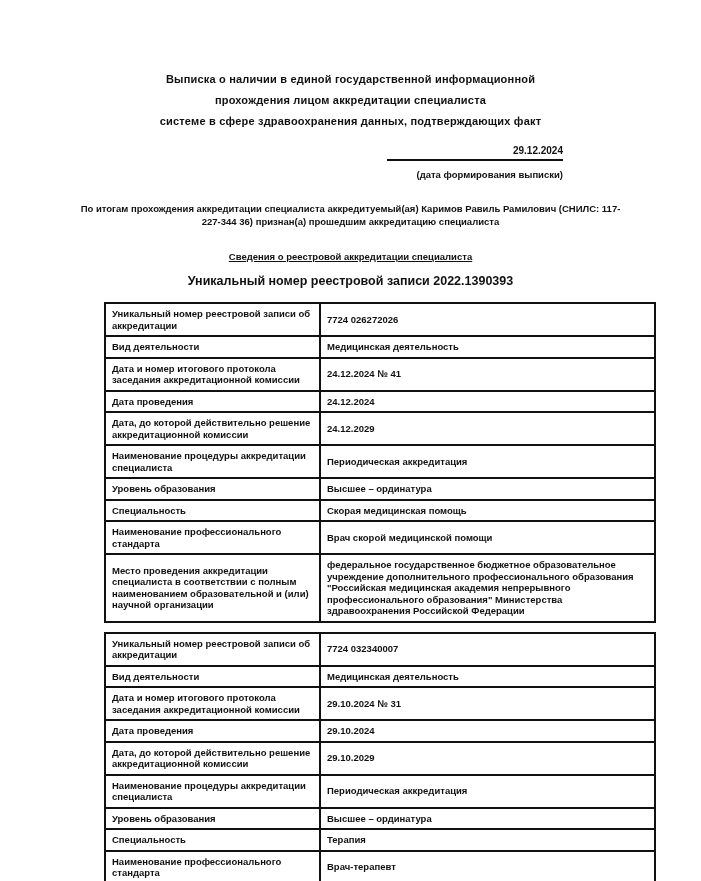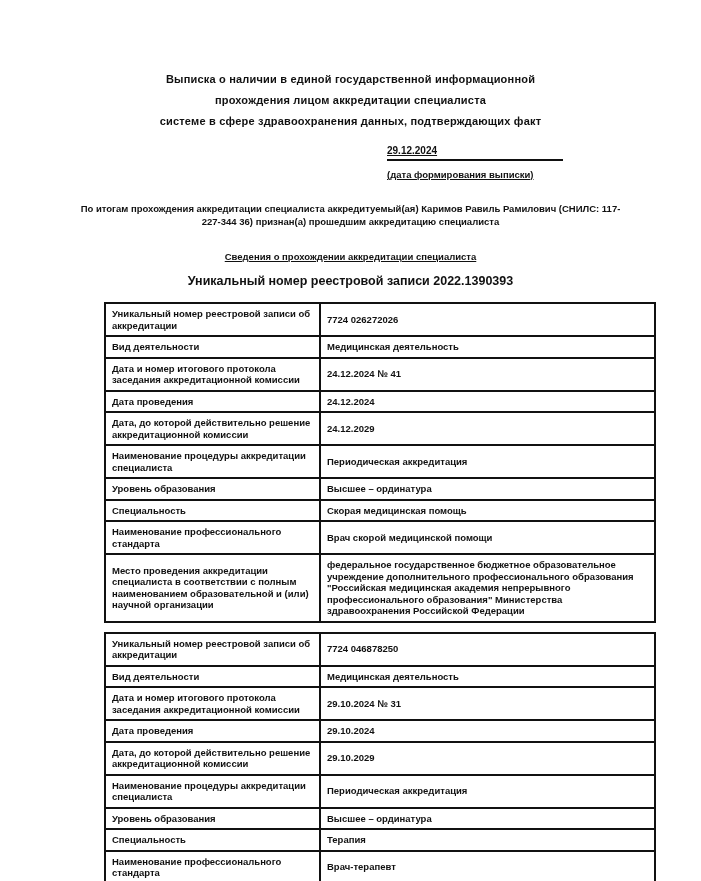--- a/index.html
+++ b/index.html
@@ -16,22 +16,21 @@
   .doc-title {
     text-align: center;
     font-size: 11px;
     line-height: 21px;
     letter-spacing: 0.2px;
   }
 
   .date-block {
     width: 176px;
     margin: 13px 138px 0 auto;
-    text-align: left;
-    text-decoration: underline;
+    text-align: right;
   }
   .date-value {
     font-size: 10px;
     line-height: 12px;
     padding-bottom: 2px;
     border-bottom: 2px solid #111;
   }
   .date-caption {
     font-size: 9.5px;
     line-height: 12px;
@@ -88,21 +87,21 @@
     <div>системе в сфере здравоохранения данных, подтверждающих факт</div>
   </div>
 
   <div class="date-block">
     <div class="date-value">29.12.2024</div>
     <div class="date-caption">(дата формирования выписки)</div>
   </div>
 
   <div class="intro">По итогам прохождения аккредитации специалиста аккредитуемый(ая) Каримов Равиль Рамилович (СНИЛС: 117-227-344 36) признан(а) прошедшим аккредитацию специалиста</div>
 
-  <div class="section-heading">Сведения о прохождении аккредитации специалиста</div>
+  <div class="section-heading">Сведения о реестровой аккредитации специалиста</div>
 
   <div class="registry-heading">Уникальный номер реестровой записи 2022.1390393</div>
 
   <table class="acc-table first">
     <tbody>
       <tr>
         <td class="label-cell">Уникальный номер реестровой записи об аккредитации</td>
         <td class="value-cell">7724 026272026</td>
       </tr>
       <tr>
@@ -141,21 +140,21 @@
         <td class="label-cell">Место проведения аккредитации специалиста в соответствии с полным наименованием образовательной и (или) научной организации</td>
         <td class="value-cell">федеральное государственное бюджетное образовательное учреждение дополнительного профессионального образования "Российская медицинская академия непрерывного профессионального образования" Министерства здравоохранения Российской Федерации</td>
       </tr>
     </tbody>
   </table>
 
   <table class="acc-table second">
     <tbody>
       <tr>
         <td class="label-cell">Уникальный номер реестровой записи об аккредитации</td>
-        <td class="value-cell">7724 046878250</td>
+        <td class="value-cell">7724 032340007</td>
       </tr>
       <tr>
         <td class="label-cell">Вид деятельности</td>
         <td class="value-cell">Медицинская деятельность</td>
       </tr>
       <tr>
         <td class="label-cell">Дата и номер итогового протокола заседания аккредитационной комиссии</td>
         <td class="value-cell">29.10.2024 № 31</td>
       </tr>
       <tr>

